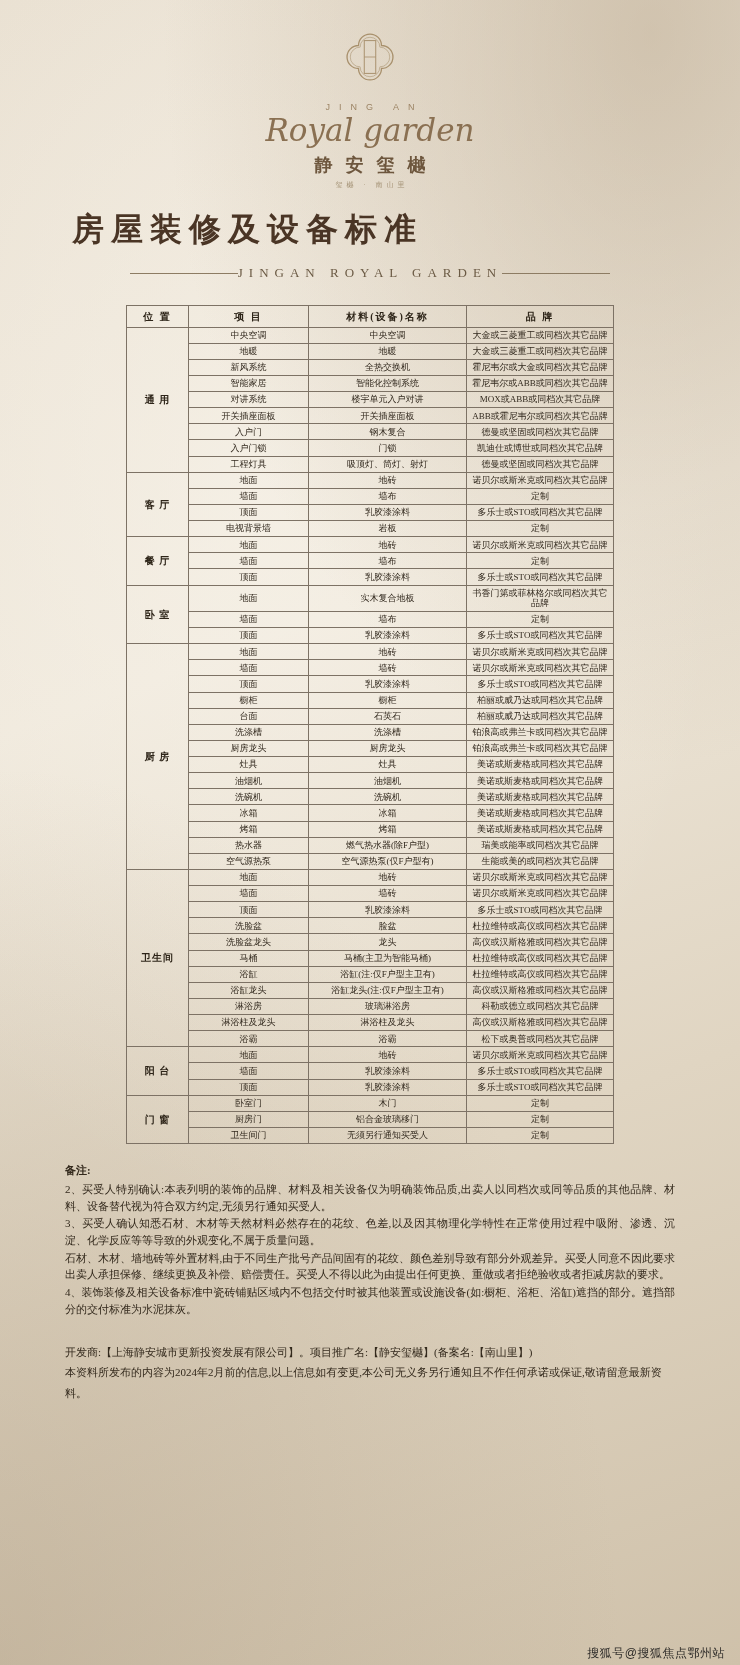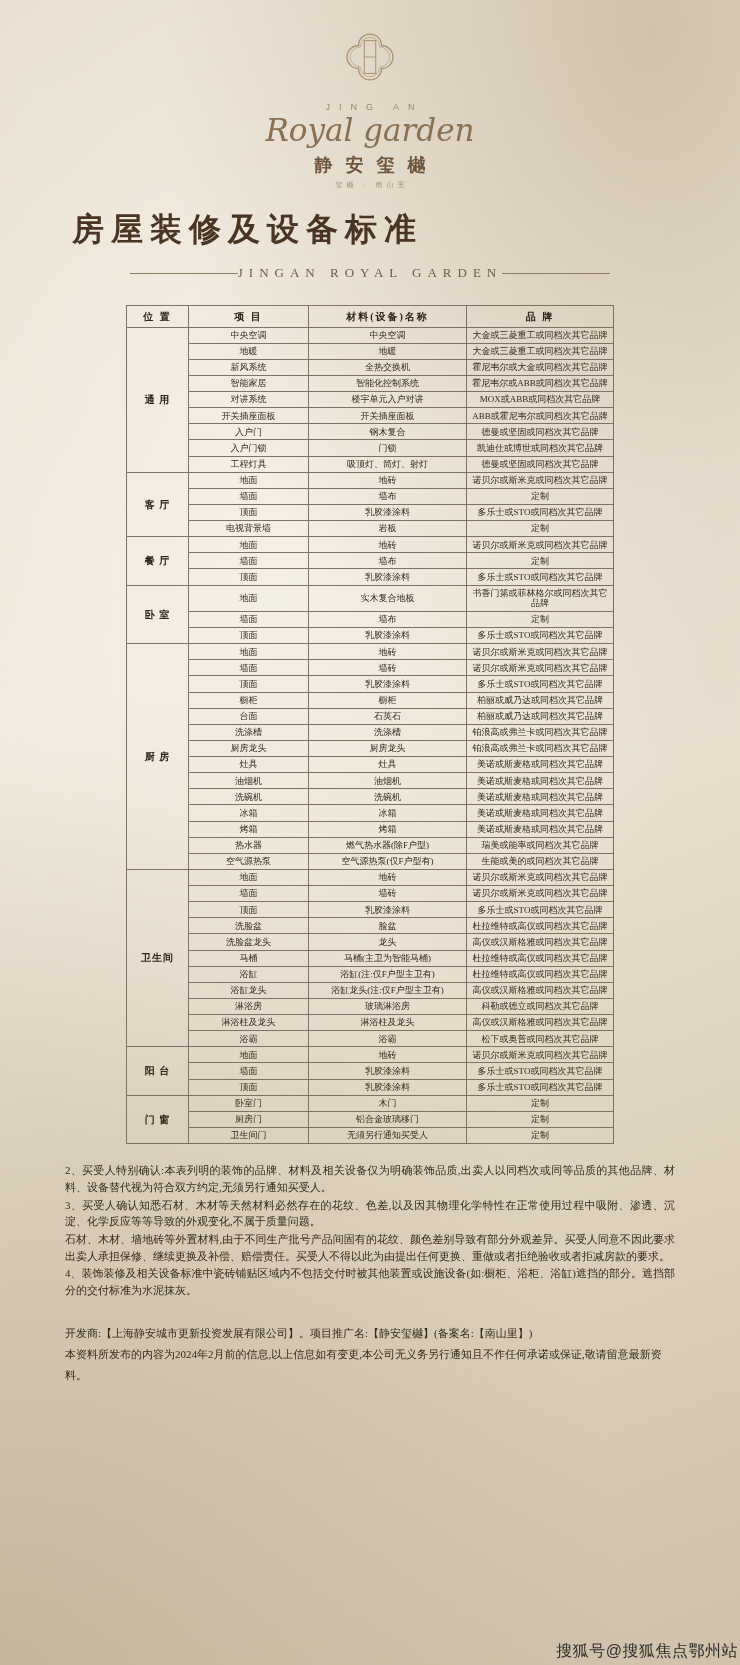--- a/index.html
+++ b/index.html
@@ -50,21 +50,21 @@
   .notes { margin-top:18px; width:610px; margin-left:auto; margin-right:auto;
            font-size:11px; line-height:1.52; color:#33291c; text-align:justify; }
   .notes-label { font-weight:bold; margin-bottom:2px; }
   .note-line { margin-bottom:1px; }
 
   
   .footer { margin-top:24px; width:610px; margin-left:auto; margin-right:auto;
             font-size:11px; line-height:1.9; color:#33291c; }
 
   
-  .watermark { position:absolute; right:2px; bottom:3px; font-size:16px; color:#2e2c29;
+  .watermark { position:absolute; right:15px; bottom:3px; font-size:12px; color:#2e2c29;
                font-family:"Liberation Sans",sans-serif; letter-spacing:0.5px; }
 </style>
 </head>
 <body>
 
 <div class="page">
   <div class="content">
 
     <div class="logo">
       <svg class="emblem" width="82" height="82" viewBox="0 0 100 100" aria-hidden="true">
@@ -359,20 +359,21 @@
           </tr>
           <tr>
             <td>卫生间门</td>
             <td>无须另行通知买受人</td>
             <td>定制</td>
           </tr>
         </tbody>
     </table>
 
     <div class="notes">
+      <div class="notes-label">备注:</div>
       <div>
           <div class="note-line">2、买受人特别确认:本表列明的装饰的品牌、材料及相关设备仅为明确装饰品质,出卖人以同档次或同等品质的其他品牌、材料、设备替代视为符合双方约定,无须另行通知买受人。</div>
           <div class="note-line">3、买受人确认知悉石材、木材等天然材料必然存在的花纹、色差,以及因其物理化学特性在正常使用过程中吸附、渗透、沉淀、化学反应等等导致的外观变化,不属于质量问题。</div>
           <div class="note-line">石材、木材、墙地砖等外置材料,由于不同生产批号产品间固有的花纹、颜色差别导致有部分外观差异。买受人同意不因此要求出卖人承担保修、继续更换及补偿、赔偿责任。买受人不得以此为由提出任何更换、重做或者拒绝验收或者拒减房款的要求。</div>
           <div class="note-line">4、装饰装修及相关设备标准中瓷砖铺贴区域内不包括交付时被其他装置或设施设备(如:橱柜、浴柜、浴缸)遮挡的部分。遮挡部分的交付标准为水泥抹灰。</div>
         </div>
     </div>
 
     <div class="footer">
       <div>开发商:【上海静安城市更新投资发展有限公司】。项目推广名:【静安玺樾】(备案名:【南山里】)</div>

